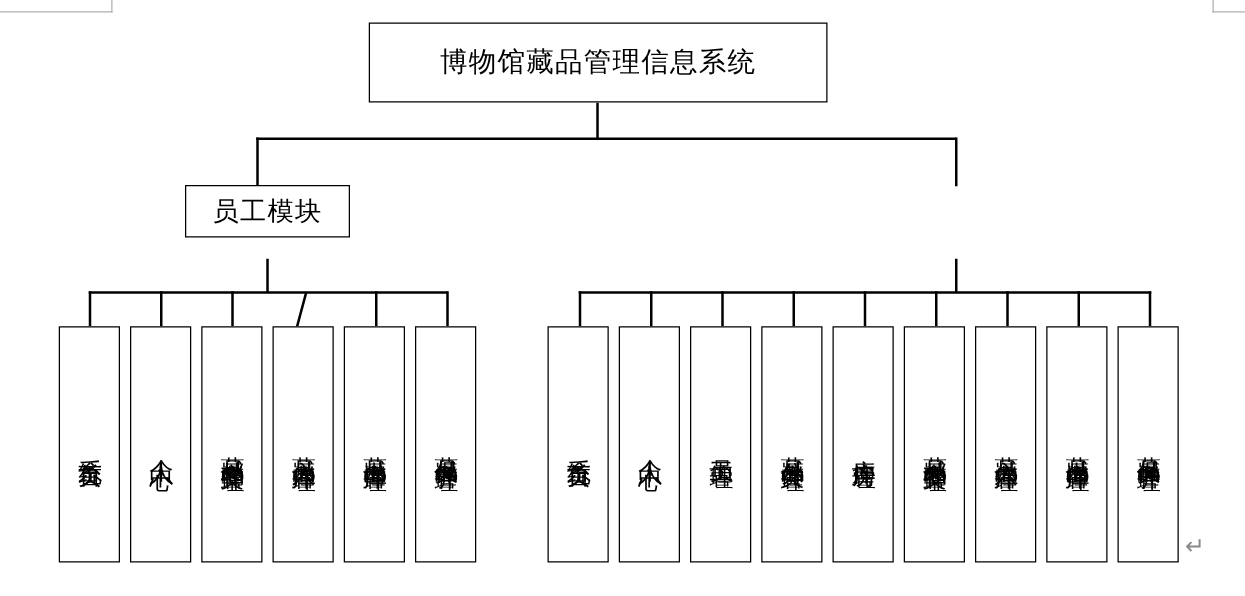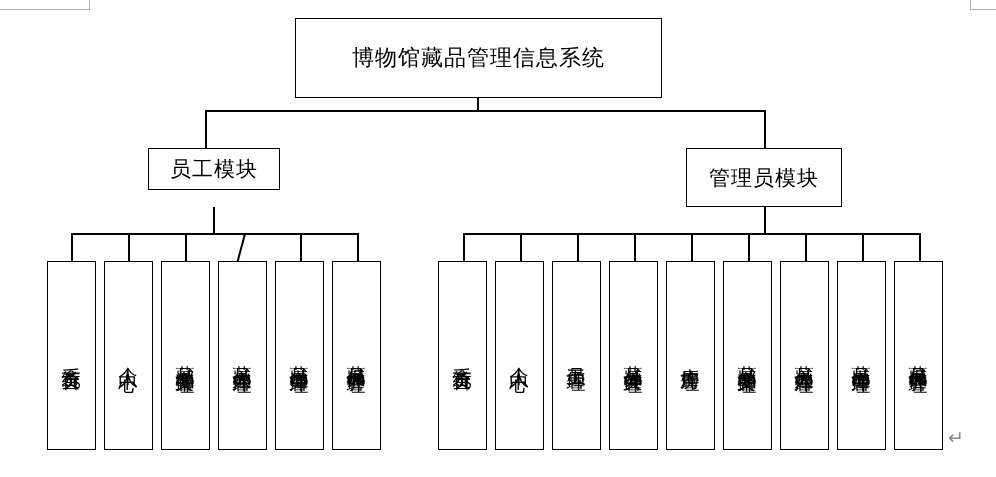--- a/index.html
+++ b/index.html
@@ -129,25 +129,24 @@
   <div class="conn conn-v" style="left:463px; top:233px; height:28px;"></div>
   <div class="conn conn-v" style="left:520px; top:233px; height:28px;"></div>
   <div class="conn conn-v" style="left:577px; top:233px; height:28px;"></div>
   <div class="conn conn-v" style="left:634px; top:233px; height:28px;"></div>
   <div class="conn conn-v" style="left:691px; top:233px; height:28px;"></div>
   <div class="conn conn-v" style="left:748px; top:233px; height:28px;"></div>
   <div class="conn conn-v" style="left:805px; top:233px; height:28px;"></div>
   <div class="conn conn-v" style="left:862px; top:233px; height:28px;"></div>
   <div class="conn conn-v" style="left:919px; top:233px; height:28px;"></div>
 
-  <div class="node node-root" style="left:295px; top:18px; width:367px; height:80px;">博物馆藏品管理信息系统</div>
+  <div class="node node-root" style="left:295px; top:18px; width:367px; height:64px;">博物馆藏品管理信息系统</div>
 
   <div class="node node-module" style="left:148px; top:148px; width:132px; height:42px;">员工模块</div>
 
-  <div class="node node-module" style="left:686px; top:148px; width:156px; height:59px;">管理员模块</div>
 
   <div class="node node-leaf" style="left:47px;  top:261px; width:49px; height:189px;">
       <span>系统首页</span>
     </div>
   <div class="node node-leaf" style="left:104px; top:261px; width:49px; height:189px;">
       <span>个人中心</span>
     </div>
   <div class="node node-leaf" style="left:161px; top:261px; width:49px; height:189px;">
       <span>藏品档案管理</span>
     </div>

